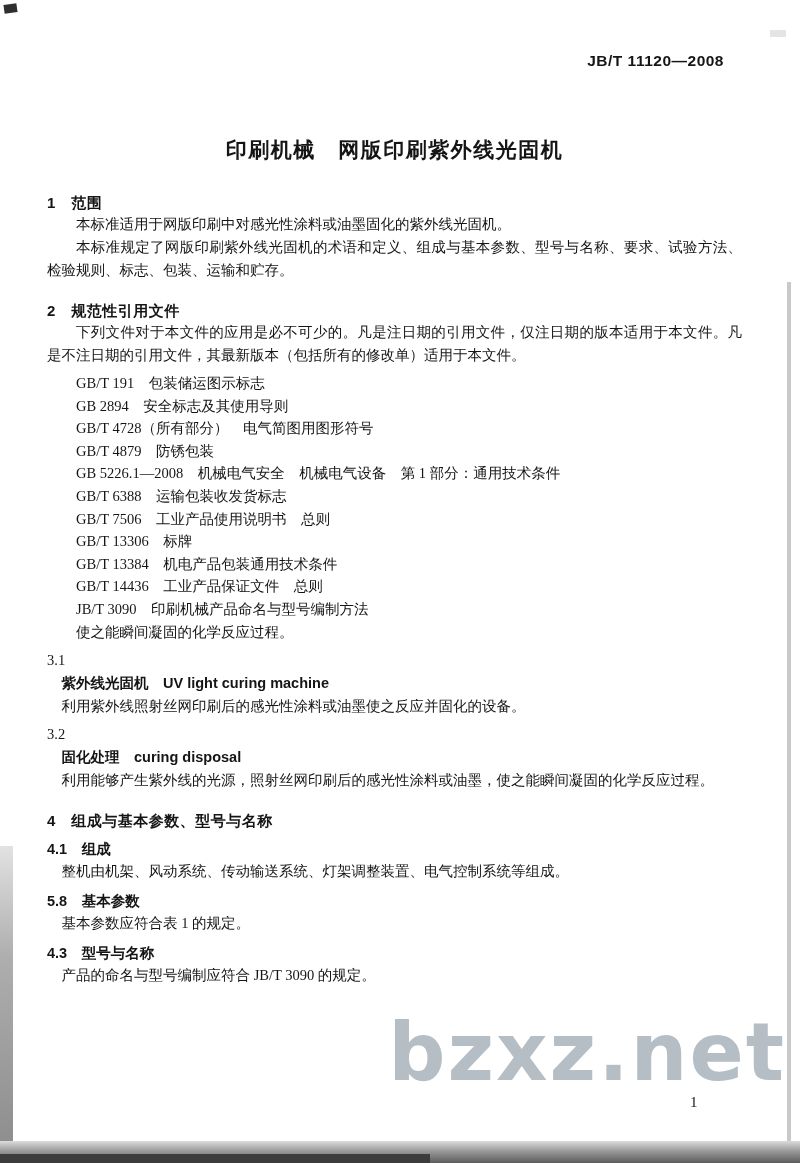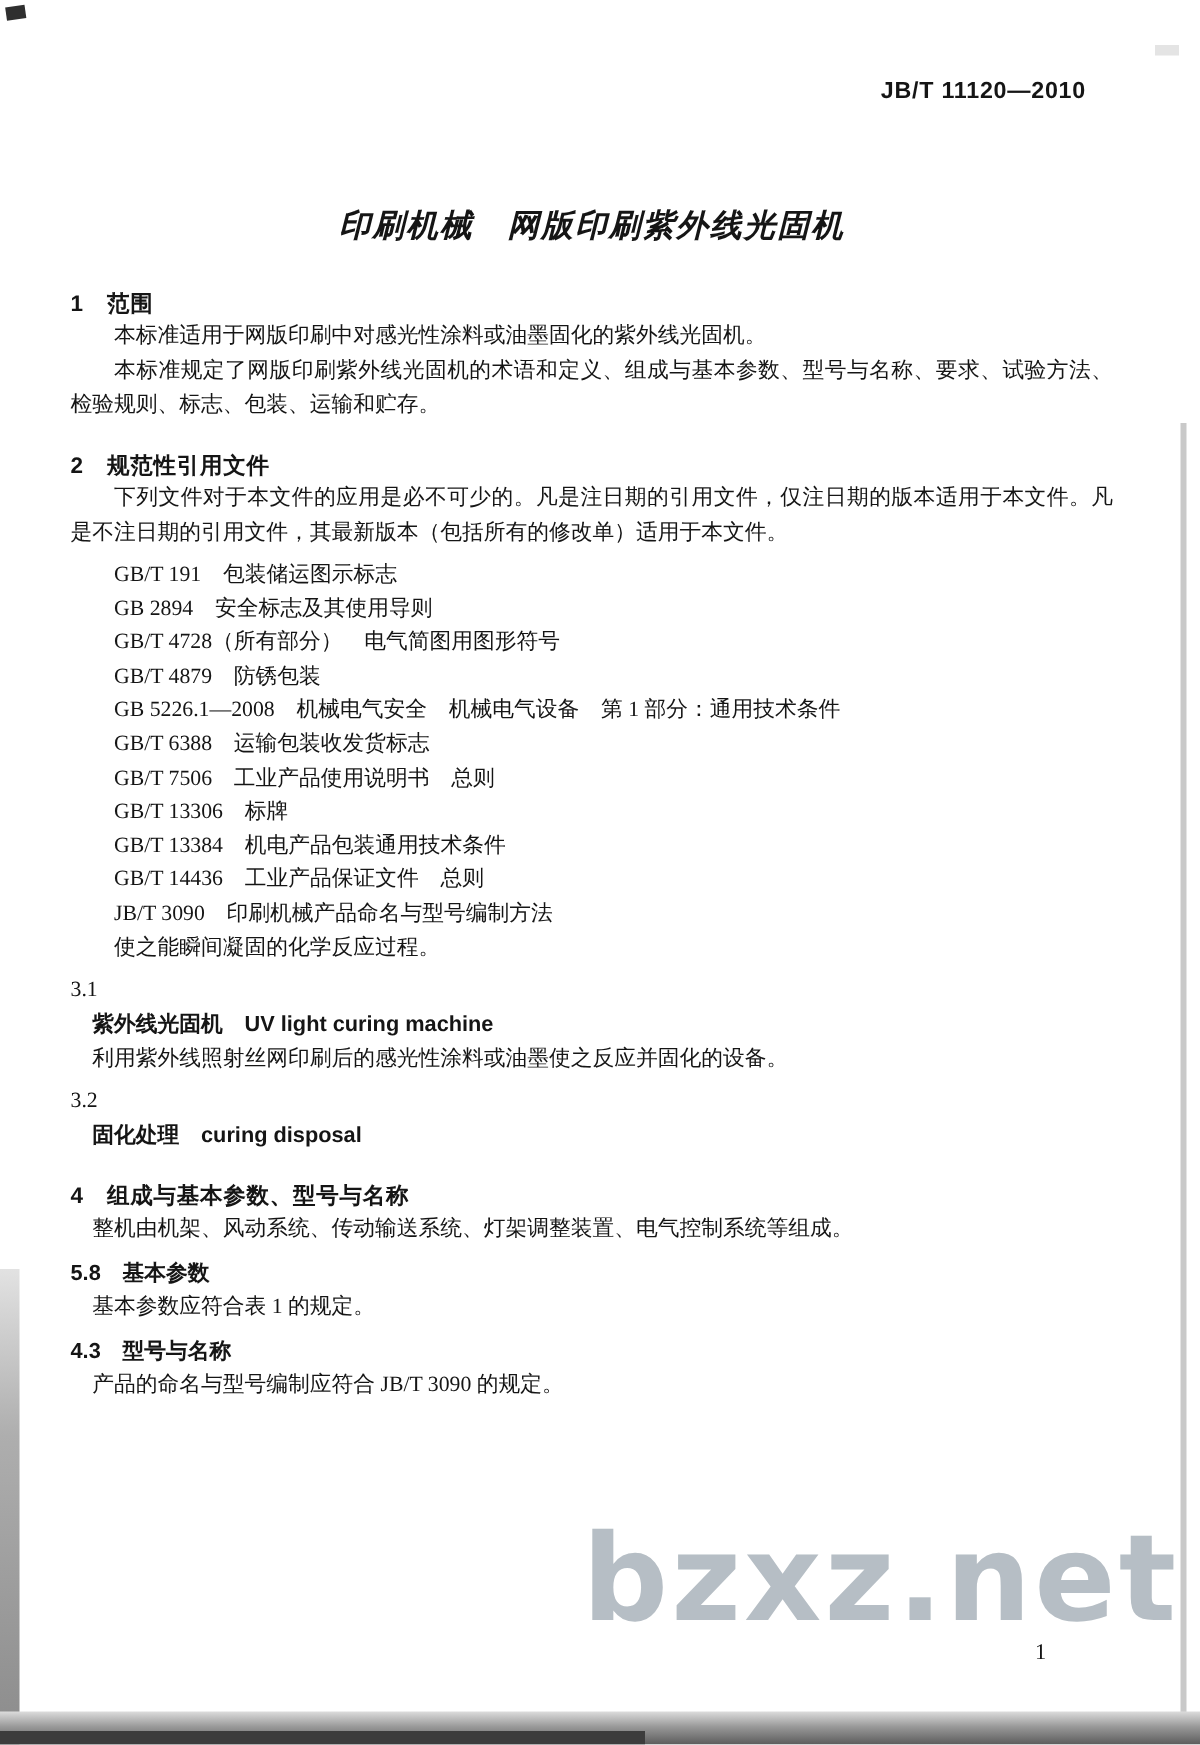--- a/index.html
+++ b/index.html
@@ -26,21 +26,20 @@
     font-size: 15.5px;
     letter-spacing: 0.5px;
   }
   .title {
     margin-top: 66px;
     text-align: center;
     font-family: "Liberation Sans", "DejaVu Sans", sans-serif;
     font-weight: bold;
     font-size: 21px;
     letter-spacing: 1.5px;
-    font-style: italic;
   }
   .h1 {
     font-family: "Liberation Sans", "DejaVu Sans", sans-serif;
     font-weight: bold;
     font-size: 15px;
     letter-spacing: 0.5px;
     line-height: 21px;
   }
   .mt-section { margin-top: 28px; }
   .mt-sub { margin-top: 18px; }
@@ -142,21 +141,21 @@
 
 <div class="corner-tl"></div>
 <div class="corner-tr"></div>
 <div class="edge-right"></div>
 <div class="edge-left"></div>
 <div class="edge-bottom"></div>
 <div class="edge-bottom-dark"></div>
 
 <div class="content">
 
-  <div class="doc-code">JB/T 11120—2010</div>
+  <div class="doc-code">JB/T 11120—2008</div>
 
   <div class="title">印刷机械　网版印刷紫外线光固机</div>
 
   <div class="h1 mt-section">1　范围</div>
   <p class="body indent2">本标准适用于网版印刷中对感光性涂料或油墨固化的紫外线光固机。</p>
   <p class="body indent2 pt-first">本标准规定了网版印刷紫外线光固机的术语和定义、组成与基本参数、型号与名称、要求、试验方法、检验规则、标志、包装、运输和贮存。</p>
 
   <div class="h1 mt-sub">2　规范性引用文件</div>
   <p class="body indent2 pt-first">下列文件对于本文件的应用是必不可少的。凡是注日期的引用文件，仅注日期的版本适用于本文件。凡是不注日期的引用文件，其最新版本（包括所有的修改单）适用于本文件。</p>
   <div class="ref-list">
@@ -174,23 +173,25 @@
   </div>
 
   <p class="body indent2 pt-first">使之能瞬间凝固的化学反应过程。</p>
 
   <div class="term-no">3.1</div>
   <div class="term-title">紫外线光固机　UV light curing machine</div>
   <p class="body indent1">利用紫外线照射丝网印刷后的感光性涂料或油墨使之反应并固化的设备。</p>
 
   <div class="term-no">3.2</div>
   <div class="term-title">固化处理　curing disposal</div>
+  <p class="body indent1">利用能够产生紫外线的光源，照射丝网印刷后的感光性涂料或油墨，使之能瞬间凝固的化学反应过程。</p>
 
   <div class="h1 mt-sub">4　组成与基本参数、型号与名称</div>
 
+  <div class="h2">4.1　组成</div>
   <p class="body indent1">整机由机架、风动系统、传动输送系统、灯架调整装置、电气控制系统等组成。</p>
 
   <div class="h2">5.8　基本参数</div>
   <p class="body indent1">基本参数应符合表 1 的规定。</p>
 
   <div class="h2">4.3　型号与名称</div>
   <p class="body indent1">产品的命名与型号编制应符合 JB/T 3090 的规定。</p>
 
 </div>
 

